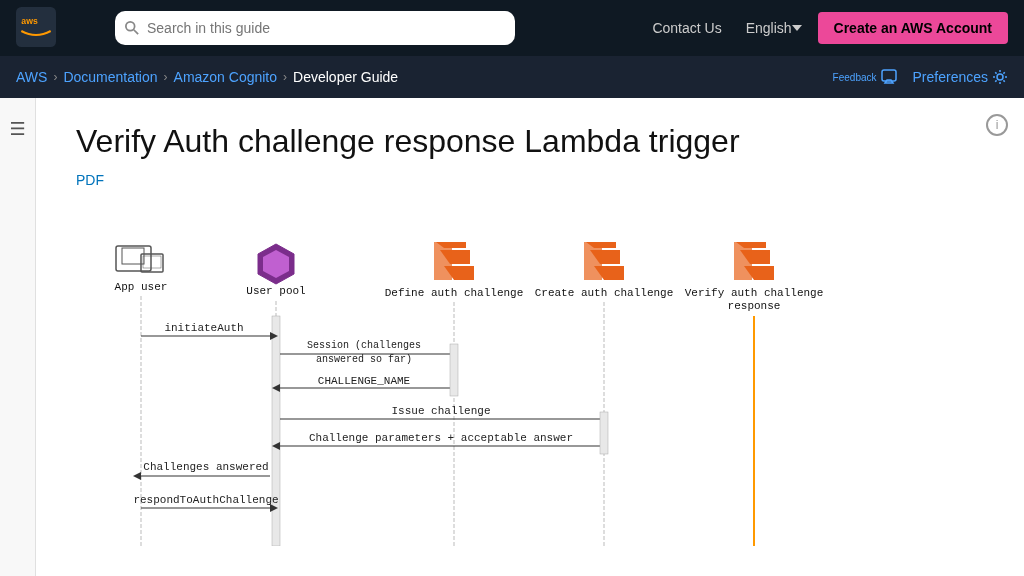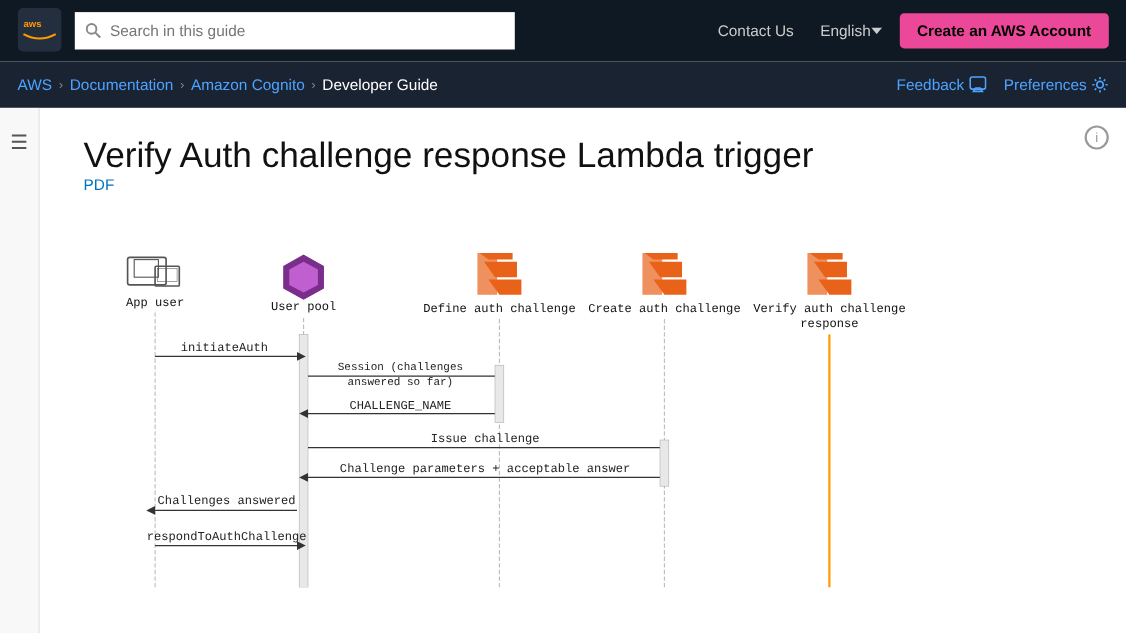--- a/index.html
+++ b/index.html
@@ -17,25 +17,26 @@
     .aws-logo {
       width: 40px;
       height: 40px;
       flex-shrink: 0;
     }
     .search-bar {
       flex: 1;
       max-width: 400px;
       height: 34px;
       background: #fff;
-      border-radius: 0;
+      border-radius: 10px;
       display: flex;
       align-items: center;
       padding: 0 10px;
       gap: 8px;
+      margin-left: 47px;
     }
     .search-bar input {
       border: none;
       outline: none;
       font-size: 14px;
       width: 100%;
       color: #555;
     }
     .search-icon-svg { color: #888; flex-shrink: 0; }
     .nav-links {
@@ -95,21 +96,21 @@
     }
     .breadcrumb-sep { color: #888; font-size: 12px; }
     .breadcrumb-current { color: #fff; font-weight: 500; }
     .breadcrumb-right {
       display: flex;
       align-items: center;
       gap: 16px;
     }
     .feedback-btn {
       color: #4da3ff;
-      font-size: 14px;
+      font-size: 10px;
       background: none;
       border: none;
       cursor: pointer;
       display: flex;
       align-items: center;
       gap: 4px;
     }
     .prefs-btn {
       color: #4da3ff;
       font-size: 14px;
@@ -158,20 +159,21 @@
       justify-content: center;
       font-size: 12px;
       color: #999;
       cursor: pointer;
     }
 
     h1 {
       font-size: 32px;
       font-weight: 400;
       color: #111;
+      margin-bottom: 12px;
       line-height: 1.2;
     }
     .pdf-link {
       color: #0073bb;
       font-size: 14px;
       text-decoration: none;
       font-weight: 500;
       margin-bottom: 24px;
       display: inline-block;
     }

